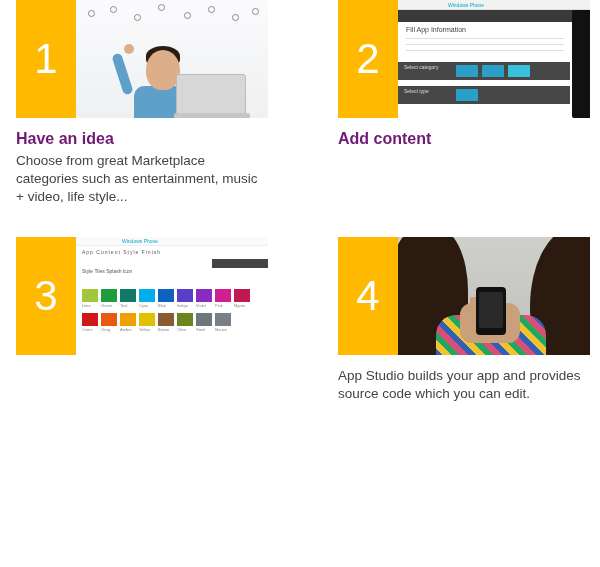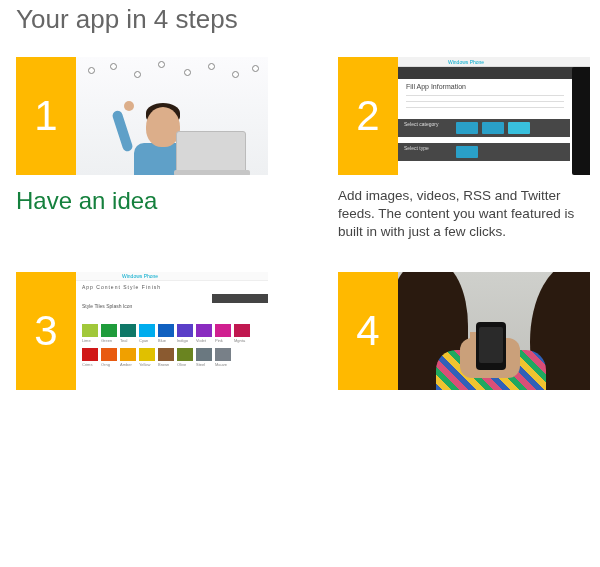--- a/index.html
+++ b/index.html
@@ -44,23 +44,23 @@
     font-size: 42px;
     font-weight: 300;
     color: #ffffff;
   }
   .image-area {
     position: absolute;
     left: 60px; right: 0; top: 0; bottom: 0;
     background: #fff;
   }
   .step-title {
-    font-size: 24px;
-    font-weight: 400;
-    color: #15803d;
+    font-size: 16px;
+    font-weight: 700;
+    color: #701a75;
     margin-bottom: 4px;
   }
   .step-desc {
     font-size: 13.5px;
     line-height: 1.35;
     color: #444;
     font-weight: 400;
   }
 
   
@@ -102,21 +102,20 @@
   .il4 .neck{position:absolute;left:72px;top:60px;width:30px;height:24px;background:#caa07a;}
   .il4 .top4{position:absolute;left:38px;top:78px;width:110px;height:50px;background:repeating-linear-gradient(45deg,#d94f78 0 6px,#3060b8 6px 12px,#f0c330 12px 18px,#20a860 18px 24px);border-radius:20px 20px 0 0;}
   .il4 .arms{position:absolute;left:62px;top:66px;width:60px;height:40px;background:#caa07a;border-radius:12px;}
   .il4 .phone4{position:absolute;left:78px;top:50px;width:30px;height:48px;background:#111;border-radius:4px;}
   .il4 .phone4::after{content:"";position:absolute;left:3px;top:5px;right:3px;bottom:7px;background:#2a2a2a;border-radius:2px;}
 </style>
 </head>
 <body>
 
 <div class="page">
-  <h1 class="page-title">Your app in 4 steps</h1>
 
   <div class="grid">
 
     <div class="step">
       <div class="thumb">
         <div class="image-area">
           <div class="il1">
             <div class="bulb" style="left:12px;top:10px"></div>
             <div class="bulb" style="left:34px;top:6px"></div>
             <div class="bulb" style="left:58px;top:14px"></div>
@@ -129,20 +128,21 @@
             <div class="hand"></div>
             <div class="shirt"></div>
             <div class="hair"></div>
             <div class="head"></div>
             <div class="laptop"></div>
           </div>
         </div>
         <div class="badge">1</div>
       </div>
       <div class="step-title">Have an idea</div>
+      <div class="step-desc">Choose from great Marketplace categories such as entertainment, music + video, life style...</div>
     </div>
 
     <div class="step">
       <div class="thumb">
         <div class="image-area">
           <div class="il2">
             <div class="topbar"></div>
             <div class="cyan">Windows Phone</div>
             <div class="tabs"></div>
             <div class="hdr">Fill App Information</div>
@@ -155,21 +155,21 @@
             <div class="chip" style="left:84px;top:65px;background:#2aa0c8"></div>
             <div class="chip" style="left:110px;top:65px;background:#39c0dd"></div>
             <div class="band" style="top:86px"></div>
             <div style="position:absolute;left:6px;top:88px;font-size:5px;color:#ddd">Select type</div>
             <div class="chip" style="left:58px;top:89px;background:#2aa0c8"></div>
             <div class="phone"></div>
           </div>
         </div>
         <div class="badge">2</div>
       </div>
-      <div class="step-desc">Add images, videos, RSS and Twitter feeds. The content you want featured is built in with just a few clicks.</div>
+      <div class="step-title">Add content</div>
     </div>
 
     <div class="step">
       <div class="thumb">
         <div class="image-area">
           <div class="il3">
             <div class="top"></div>
             <div class="cyan">Windows Phone</div>
             <div class="menu">App  Content  Style  Finish</div>
             <div class="darkbar"></div>
@@ -225,16 +225,17 @@
             <div class="hairL"></div>
             <div class="hairR"></div>
             <div class="neck"></div>
             <div class="top4"></div>
             <div class="arms"></div>
             <div class="phone4"></div>
           </div>
         </div>
         <div class="badge">4</div>
       </div>
+      <div class="step-desc">App Studio builds your app and provides source code which you can edit.</div>
     </div>
 
   </div>
 </div>
 
 </body></html>

